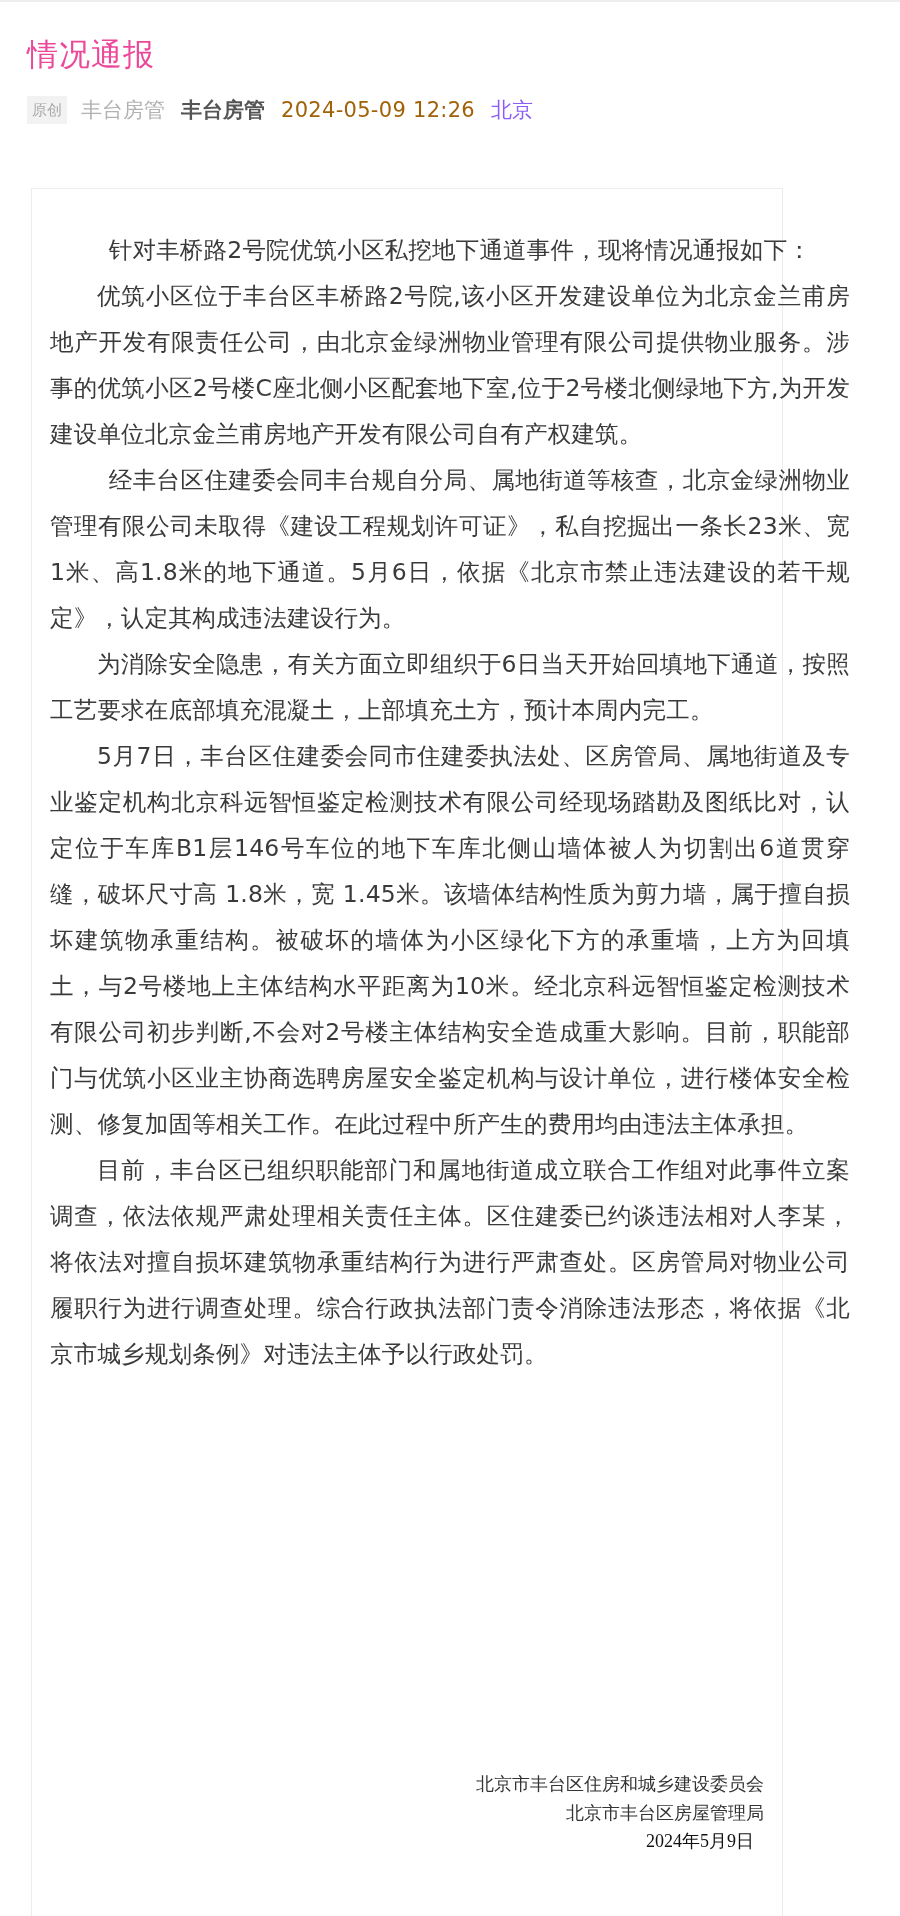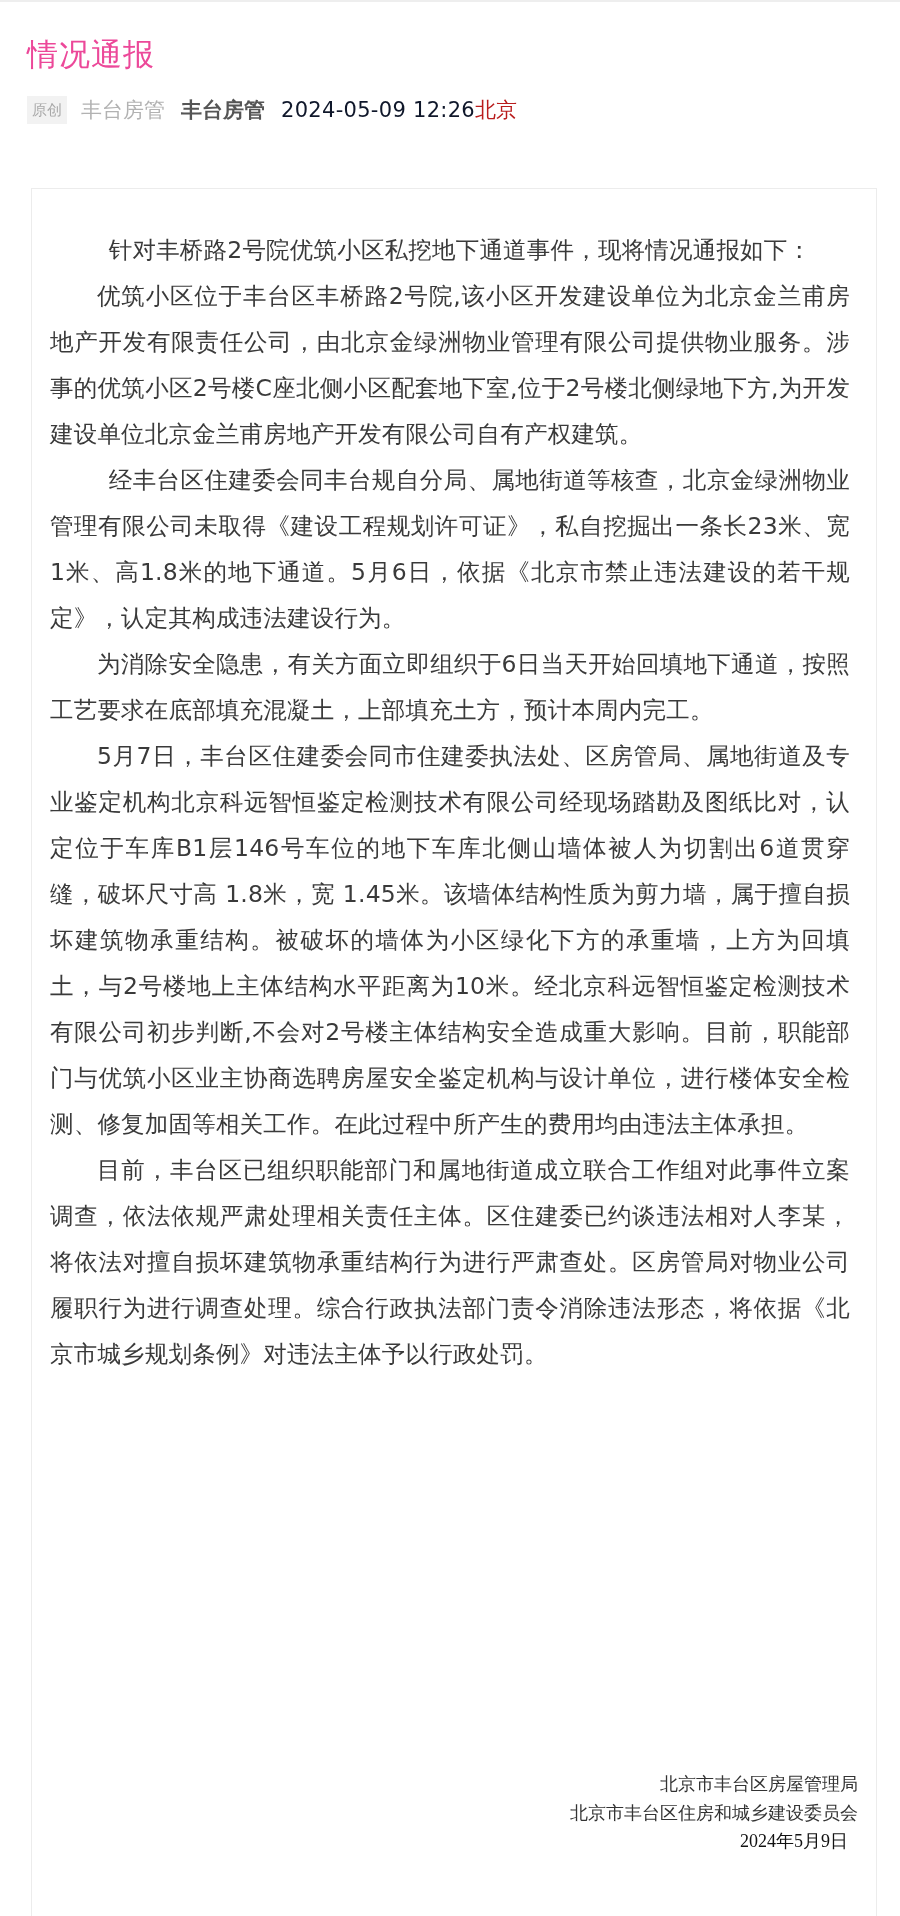--- a/index.html
+++ b/index.html
@@ -45,28 +45,28 @@
     .badge {
       background: #f2f2f2;
       color: #a8a8a8;
       font-size: 15px;
       padding: 3px 5px;
       margin-right: 14px;
       line-height: 22px;
     }
     .meta-author { color: #b2b2b2; margin-right: 16px; }
     .meta-account { color: #576b95; color: #555; font-weight: 600; margin-right: 16px; }
-    .meta-time { color: #0f172a; letter-spacing: 0.3px; }
-    .meta-loc { color: #b91c1c; }
+    .meta-time { color: #a16207; margin-right: 16px; letter-spacing: 0.3px; }
+    .meta-loc { color: #8b5cf6; }
 
     .doc-image {
       position: absolute;
       left: 31px;
       top: 188px;
-      width: 846px;
+      width: 752px;
       height: 1728px;
       background: #ffffff;
       border-left: 1px solid #ececec;
       border-right: 1px solid #ececec;
       border-top: 1px solid #ececec;
       box-sizing: border-box;
     }
     .doc-body {
       position: absolute;
       left: 18px;
@@ -119,17 +119,17 @@
 <div class="doc-image">
   <div class="doc-body">
     <p class="para first">针对丰桥路2号院优筑小区私挖地下通道事件，现将情况通报如下：</p>
     <p class="para">优筑小区位于丰台区丰桥路2号院,该小区开发建设单位为北京金兰甫房地产开发有限责任公司，由北京金绿洲物业管理有限公司提供物业服务。涉事的优筑小区2号楼C座北侧小区配套地下室,位于2号楼北侧绿地下方,为开发建设单位北京金兰甫房地产开发有限公司自有产权建筑。</p>
     <p class="para first">经丰台区住建委会同丰台规自分局、属地街道等核查，北京金绿洲物业管理有限公司未取得《建设工程规划许可证》，私自挖掘出一条长23米、宽1米、高1.8米的地下通道。5月6日，依据《北京市禁止违法建设的若干规定》，认定其构成违法建设行为。</p>
     <p class="para">为消除安全隐患，有关方面立即组织于6日当天开始回填地下通道，按照工艺要求在底部填充混凝土，上部填充土方，预计本周内完工。</p>
     <p class="para">5月7日，丰台区住建委会同市住建委执法处、区房管局、属地街道及专业鉴定机构北京科远智恒鉴定检测技术有限公司经现场踏勘及图纸比对，认定位于车库B1层146号车位的地下车库北侧山墙体被人为切割出6道贯穿缝，破坏尺寸高 1.8米，宽 1.45米。该墙体结构性质为剪力墙，属于擅自损坏建筑物承重结构。被破坏的墙体为小区绿化下方的承重墙，上方为回填土，与2号楼地上主体结构水平距离为10米。经北京科远智恒鉴定检测技术有限公司初步判断,不会对2号楼主体结构安全造成重大影响。目前，职能部门与优筑小区业主协商选聘房屋安全鉴定机构与设计单位，进行楼体安全检测、修复加固等相关工作。在此过程中所产生的费用均由违法主体承担。</p>
     <p class="para">目前，丰台区已组织职能部门和属地街道成立联合工作组对此事件立案调查，依法依规严肃处理相关责任主体。区住建委已约谈违法相对人李某，将依法对擅自损坏建筑物承重结构行为进行严肃查处。区房管局对物业公司履职行为进行调查处理。综合行政执法部门责令消除违法形态，将依据《北京市城乡规划条例》对违法主体予以行政处罚。</p>
   </div>
   <div class="signature">
+    <div>北京市丰台区住房和城乡建设委员会</div>
     <div>北京市丰台区房屋管理局</div>
-    <div>北京市丰台区住房和城乡建设委员会</div>
     <div class="sig-date">2024年5月9日</div>
   </div>
 </div>
 
 </body></html>

